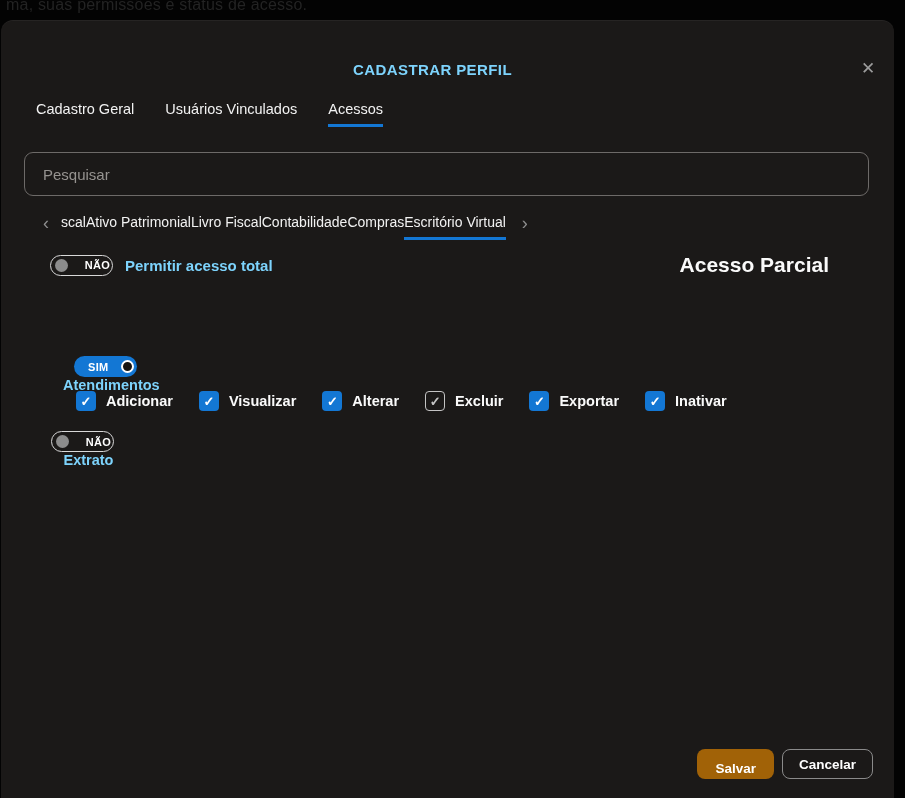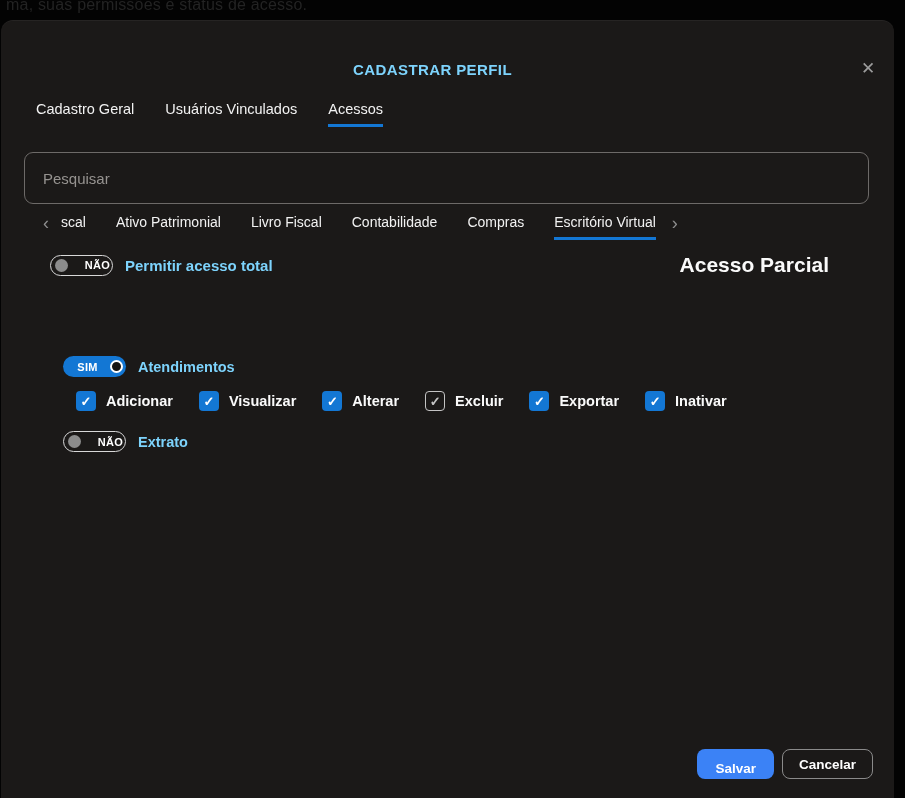--- a/index.html
+++ b/index.html
@@ -38,33 +38,33 @@
 
   
   .tab { display:inline-block; padding-bottom:7px; border-bottom:3px solid transparent;
          color:#f2f2f2; cursor:pointer; white-space:nowrap; }
   .tab.active { border-bottom-color:#1377d4; }
 
   .main-tabs { position:absolute; top:80px; left:35px; display:flex; gap:31px; font-size:14.5px; }
 
   .search-wrap { position:absolute; top:131px; left:23px; width:845px; }
   .search-input {
-    width:100%; height:52px;
+    width:100%; height:44px;
     background:transparent; border:1px solid #6d6a68; border-radius:9px;
     color:#e8e8e8; font-size:15px; padding:0 18px;
     font-family:"Liberation Sans", sans-serif; outline:none;
   }
   .search-input::placeholder { color:#969390; }
 
   .module-tabs { position:absolute; top:193px; left:40px; right:40px;
                  display:flex; align-items:flex-start; font-size:14px; }
   .chev { color:#8f8f8f; font-size:18px; line-height:18px; cursor:pointer; padding:0 2px; }
   .chev-left { margin-right:10px; }
   .chev-right { margin-left:14px; }
-  .module-tabs .tabs { display:flex; gap:30px; }
+  .module-tabs .tabs { display:flex; }
   .tab-clipped { overflow:hidden; }
 
   .access-row { position:absolute; top:232px; left:49px; right:65px;
                 display:flex; align-items:center; }
   .bold-label { font-size:15px; font-weight:700; color:#7dd3fc; margin-left:12px; }
   .mode-label { margin-left:auto; font-size:21px; font-weight:700; color:#fafafa; }
 
   .section-tabs { position:absolute; top:286px; left:45px; display:flex; gap:27px; font-size:14px; }
 
   
@@ -73,37 +73,37 @@
   .switch.off { border:1.5px solid #d8d8d8; background:transparent; }
   .switch.off .knob { width:13px; height:13px; border-radius:50%; background:#8c8c8c; margin-left:4px; }
   .switch.off .sw-txt { flex:1; text-align:right; font-size:11px; font-weight:700;
                         color:#fff; letter-spacing:.3px; padding-right:2px; }
   .switch.on { background:#1377d4; }
   .switch.on .sw-txt { flex:1; text-align:center; font-size:11px; font-weight:700;
                        color:#fff; letter-spacing:.3px; padding-left:2px; }
   .switch.on .knob { width:13px; height:13px; border-radius:50%; background:#161412;
                      border:2px solid #fff; margin-right:3px; }
 
-  .perm-row { position:absolute; left:62px; display:flex; align-items:center; }
+  .perm-row { position:absolute; left:50px; display:flex; align-items:center;flex-direction:column; }
   .perm-row .bold-label { font-size:14.5px; }
   .row-atendimentos { top:335px; }
   .row-extrato { top:410px; }
 
   .actions-row { position:absolute; top:370px; left:75px; display:flex; gap:26px; }
   .action { display:flex; align-items:center; gap:10px; }
   .cb { width:20px; height:20px; border-radius:4px; background:#1377d4;
         display:flex; align-items:center; justify-content:center;
         color:#fff; font-size:13px; font-weight:700; cursor:pointer; flex:0 0 auto; }
   .cb.outline { background:transparent; border:1.5px solid #c4c4c4; color:#c4c4c4; }
   .action-label { font-size:14.5px; font-weight:700; color:#fafafa; }
 
   .footer { position:absolute; right:21px; bottom:19px; display:flex; gap:8px; }
   .btn { height:30px; border-radius:8px; font-size:13.5px; font-weight:700;
          font-family:"Liberation Sans", sans-serif; cursor:pointer; }
-  .btn-primary { background:#3b82f6; border:none; color:#fff; padding:12px 18px; }
+  .btn-primary { background:#a16207; border:none; color:#fff; padding:12px 18px; }
   .btn-secondary { background:transparent; border:1px solid #8a8a8a; color:#fff; padding:0 16px; }
 </style>
 </head>
 <body>
 
 <div class="bg-text">ma, suas permissões e status de acesso.</div>
 
 <div class="modal">
 
   <div class="modal-title">CADASTRAR PERFIL</div>

